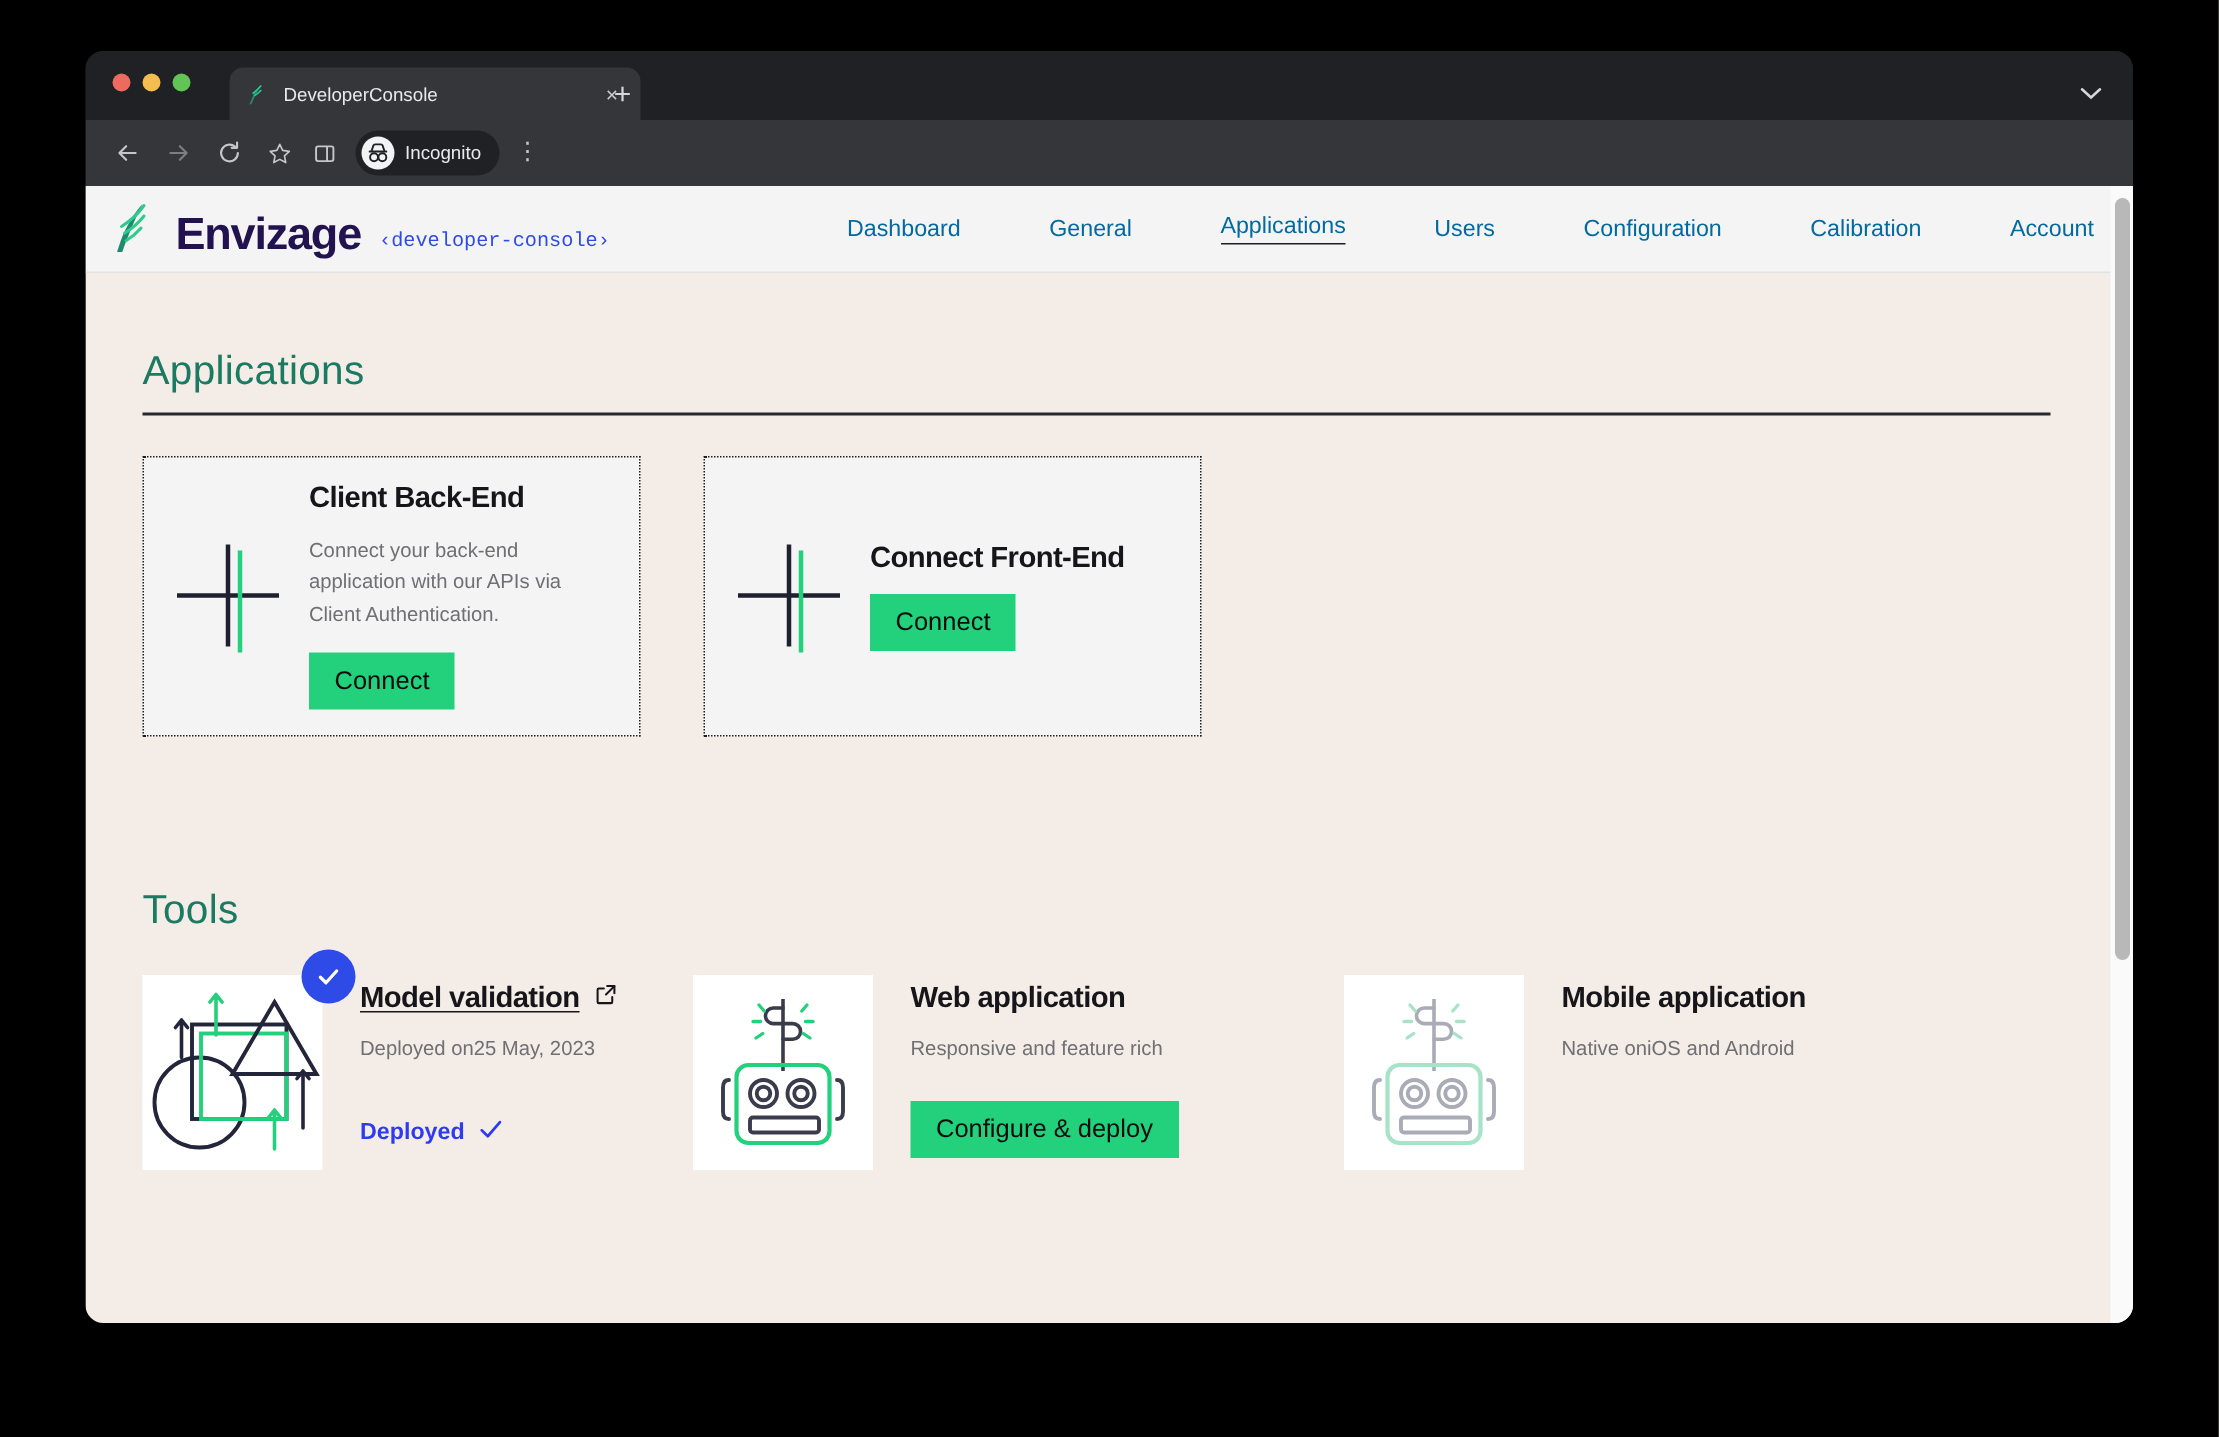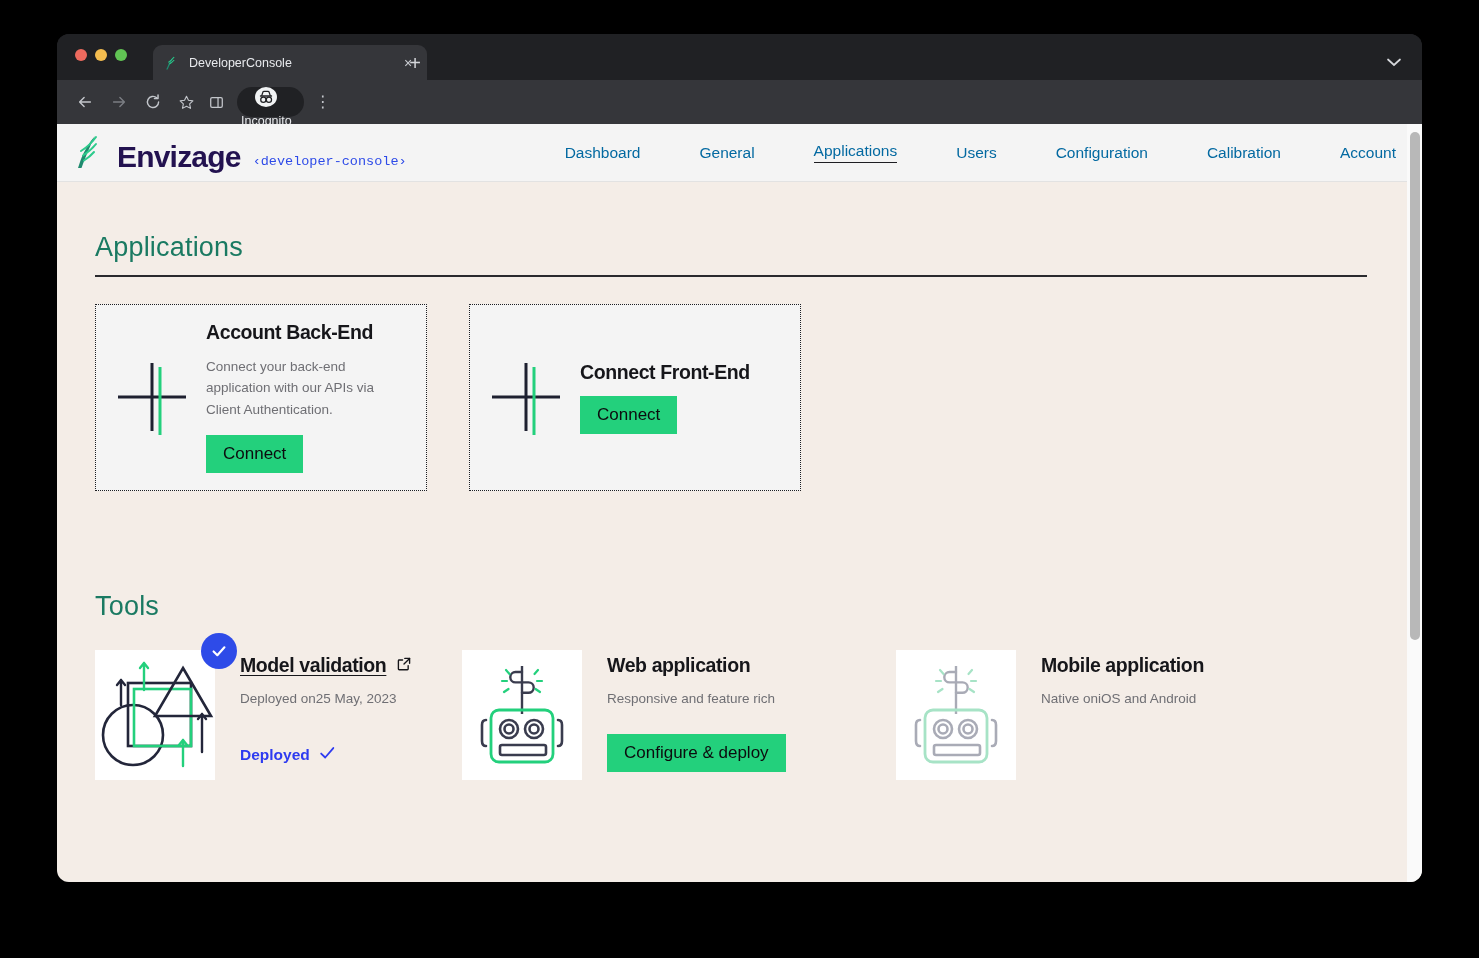--- a/index.html
+++ b/index.html
@@ -84,21 +84,21 @@
   }
   .lock { width: 12px; height: 14px; margin-right: 12px; flex: 0 0 12px; }
   .url { font-size: 13.5px; white-space: nowrap; overflow: hidden; }
   .url .host { color: #F1F3F4; font-weight: bold; }
   .url .path { color: #9AA0A6; }
   .omni-right { display: flex; align-items: center; gap: 4px; }
   .oicon { width: 26px; height: 26px; color: #C3C6CB; display:flex; align-items:center; justify-content:center; }
   .incognito {
     display: flex; align-items: center; gap: 7px;
     background: #202124; border-radius: 15px;
-    height: 30px; padding: 0 12px 0 4px; margin-left: 4px; flex-direction: column;
+    height: 30px; padding: 0 12px 0 4px; margin-left: 4px;
   }
   .incognito .avatar {
     width: 22px; height: 22px; border-radius: 50%;
     background: #F1F3F4; display: flex; align-items: center; justify-content: center;
   }
   .incognito .label { color: #E8EAED; font-size: 12.5px; }
   .kebab { width: 22px; color: #C3C6CB; text-align: center; font-size: 16px; line-height: 16px; margin-left: 4px;}
 
   
   .page {
@@ -322,21 +322,21 @@
 
         <div class="card">
           <span class="card-icon">
             <svg viewBox="0 0 88 88" width="88" height="88">
               <line x1="8" y1="44" x2="76" y2="44" stroke="#1E2030" stroke-width="3"></line>
               <line x1="42" y1="10" x2="42" y2="78" stroke="#1E2030" stroke-width="3"></line>
               <line x1="50" y1="14" x2="50" y2="82" stroke="#23D07C" stroke-width="3"></line>
             </svg>
           </span>
           <div class="card-body">
-            <div class="card-title">Account Back-End</div>
+            <div class="card-title">Client Back-End</div>
             <div class="card-desc">Connect your back-end application with our APIs via Client Authentication.</div>
             <button class="btn-green">Connect</button>
           </div>
         </div>
 
         <div class="card">
           <span class="card-icon">
             <svg viewBox="0 0 88 88" width="88" height="88">
               <line x1="8" y1="44" x2="76" y2="44" stroke="#1E2030" stroke-width="3"></line>
               <line x1="42" y1="10" x2="42" y2="78" stroke="#1E2030" stroke-width="3"></line>

